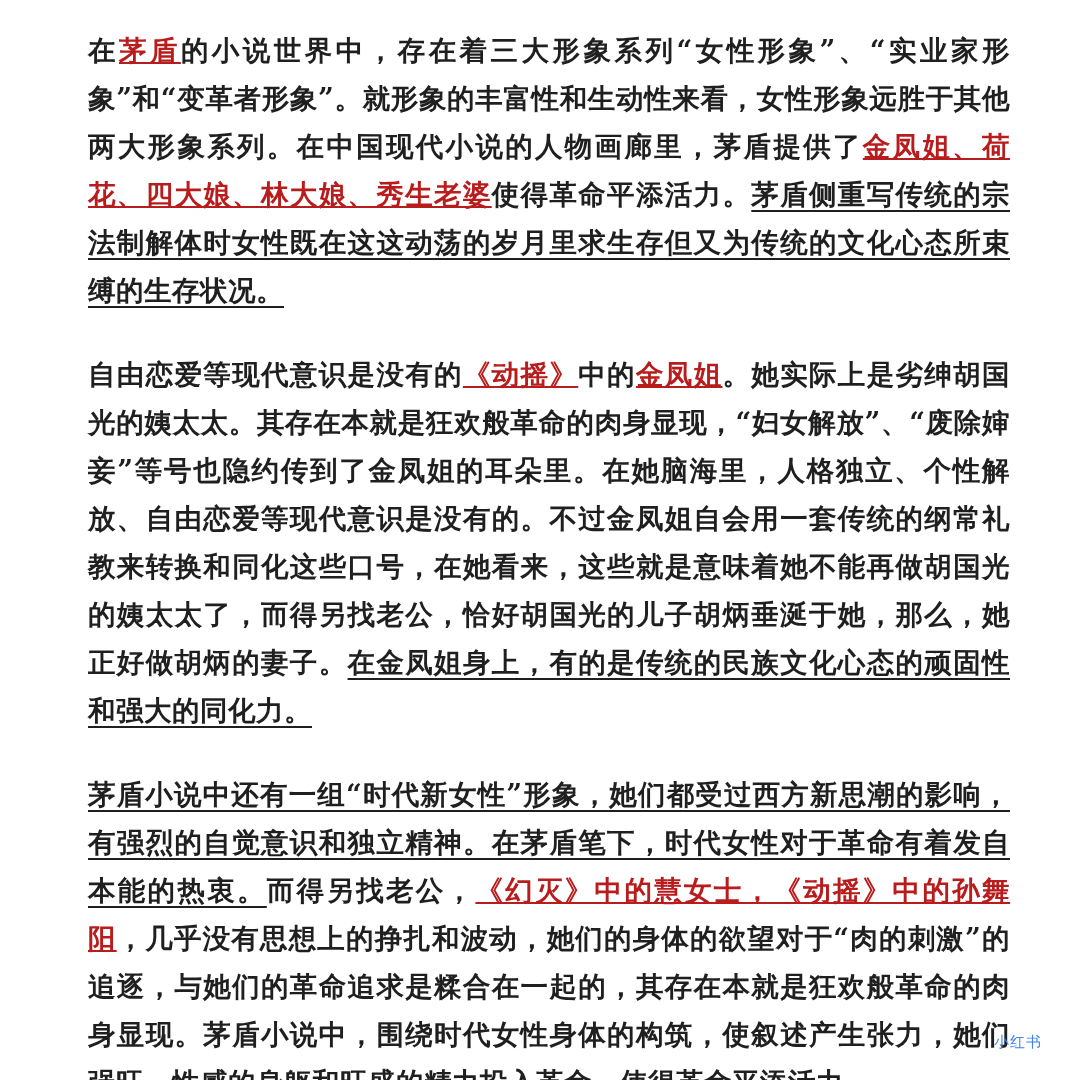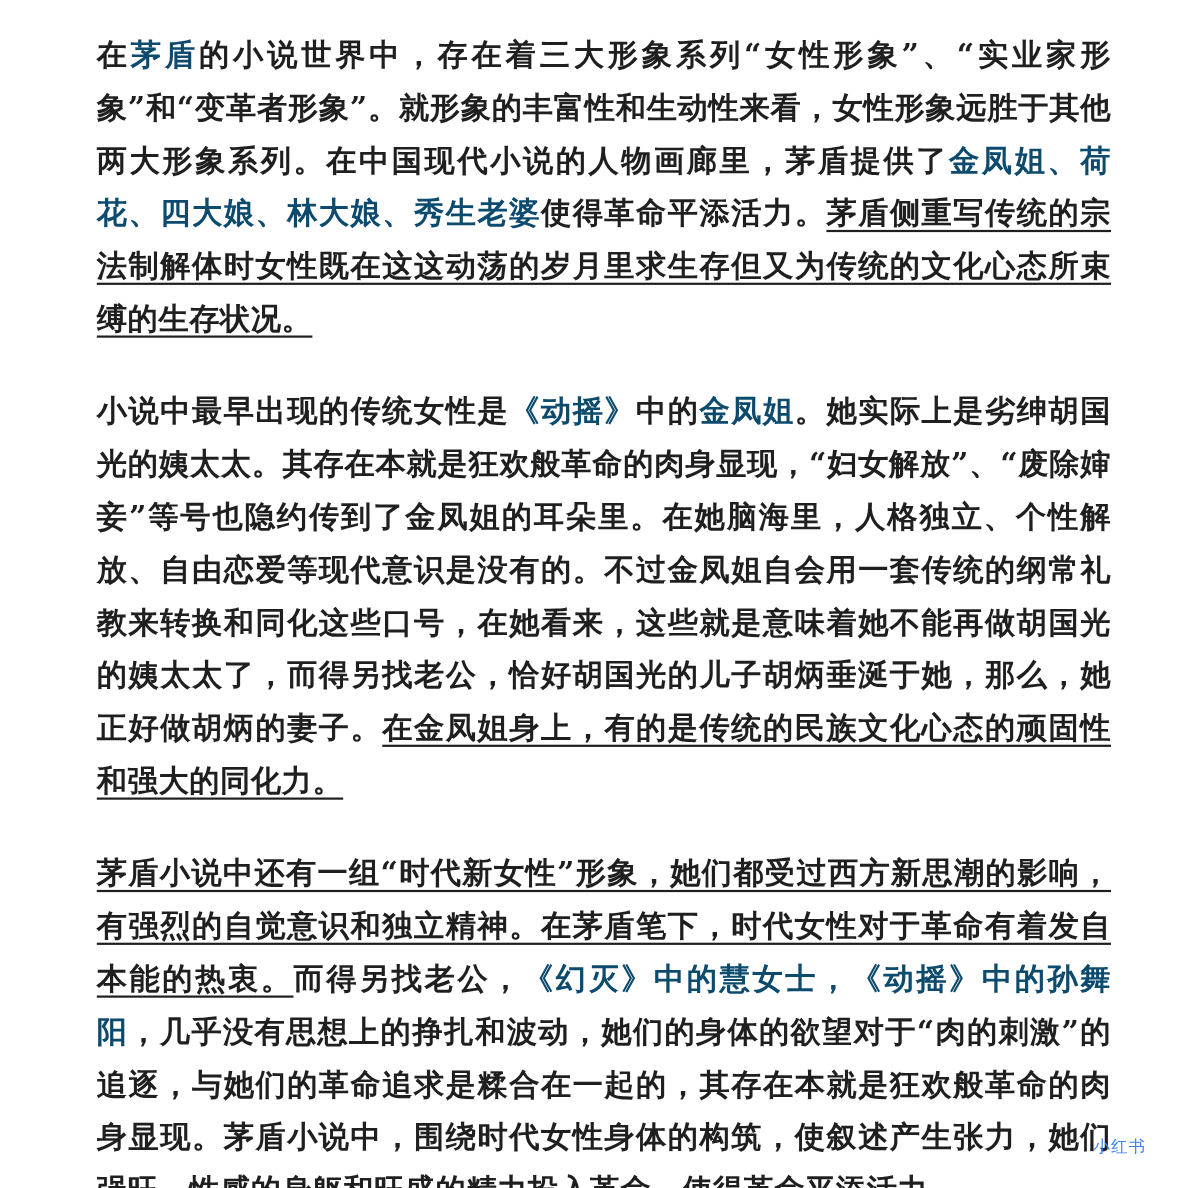--- a/index.html
+++ b/index.html
@@ -27,21 +27,22 @@
     line-height: 48px;
     letter-spacing: 0.5px;
     text-align: justify;
     text-justify: inter-character;
     margin: 0 0 36px 0;
     color: #1f1f1f;
     font-weight: 600;
   }
   .para:last-child { margin-bottom: 0; }
   .hl {
-    color: #0c4a6e;
+    color: #b91c1c;
+    text-decoration: underline;
   }
   .ul {
     text-decoration: underline;
     text-decoration-thickness: 1.5px;
     text-underline-offset: 6px;
   }
   .watermark {
     position: absolute;
     right: 46px;
     bottom: 28px;
@@ -49,16 +50,16 @@
     color: #3b82f6;
     font-family: Liberation Serif, serif;
     letter-spacing: 1px;
   }
 </style>
 </head>
 <body>
 
 <div class="page">
   <p class="para"><span>在</span><span class="hl">茅盾</span><span>的小说世界中，存在着三大形象系列“女性形象”、“实业家形象”和“变革者形象”。就形象的丰富性和生动性来看，女性形象远胜于其他两大形象系列。在中国现代小说的人物画廊里，茅盾提供了</span><span class="hl">金凤姐、荷花、四大娘、林大娘、秀生老婆</span><span>使得革命平添活力。</span><span class="ul">茅盾侧重写传统的宗法制解体时女性既在这这动荡的岁月里求生存但又为传统的文化心态所束缚的生存状况。</span></p>
-  <p class="para"><span>小说中最早出现的传统女性是</span><span class="hl">《动摇》</span><span>中的</span><span class="hl">金凤姐</span><span>。她实际上是劣绅胡国光的姨太太。其存在本就是狂欢般革命的肉身显现，“妇女解放”、“废除婶妾”等号也隐约传到了金凤姐的耳朵里。在她脑海里，人格独立、个性解放、自由恋爱等现代意识是没有的。不过金凤姐自会用一套传统的纲常礼教来转换和同化这些口号，在她看来，这些就是意味着她不能再做胡国光的姨太太了，而得另找老公，恰好胡国光的儿子胡炳垂涎于她，那么，她正好做胡炳的妻子。</span><span class="ul">在金凤姐身上，有的是传统的民族文化心态的顽固性和强大的同化力。</span></p>
+  <p class="para"><span>自由恋爱等现代意识是没有的</span><span class="hl">《动摇》</span><span>中的</span><span class="hl">金凤姐</span><span>。她实际上是劣绅胡国光的姨太太。其存在本就是狂欢般革命的肉身显现，“妇女解放”、“废除婶妾”等号也隐约传到了金凤姐的耳朵里。在她脑海里，人格独立、个性解放、自由恋爱等现代意识是没有的。不过金凤姐自会用一套传统的纲常礼教来转换和同化这些口号，在她看来，这些就是意味着她不能再做胡国光的姨太太了，而得另找老公，恰好胡国光的儿子胡炳垂涎于她，那么，她正好做胡炳的妻子。</span><span class="ul">在金凤姐身上，有的是传统的民族文化心态的顽固性和强大的同化力。</span></p>
   <p class="para"><span class="ul">茅盾小说中还有一组“时代新女性”形象，她们都受过西方新思潮的影响，有强烈的自觉意识和独立精神。在茅盾笔下，时代女性对于革命有着发自本能的热衷。</span><span>而得另找老公，</span><span class="hl">《幻灭》中的慧女士，《动摇》中的孙舞阳</span><span>，几乎没有思想上的挣扎和波动，她们的身体的欲望对于“肉的刺激”的追逐，与她们的革命追求是糅合在一起的，其存在本就是狂欢般革命的肉身显现。茅盾小说中，围绕时代女性身体的构筑，使叙述产生张力，她们强旺、性感的身躯和旺盛的精力投入革命，使得革命平添活力。</span></p>
   <div class="watermark">小红书</div>
 </div>
 
 </body></html>

